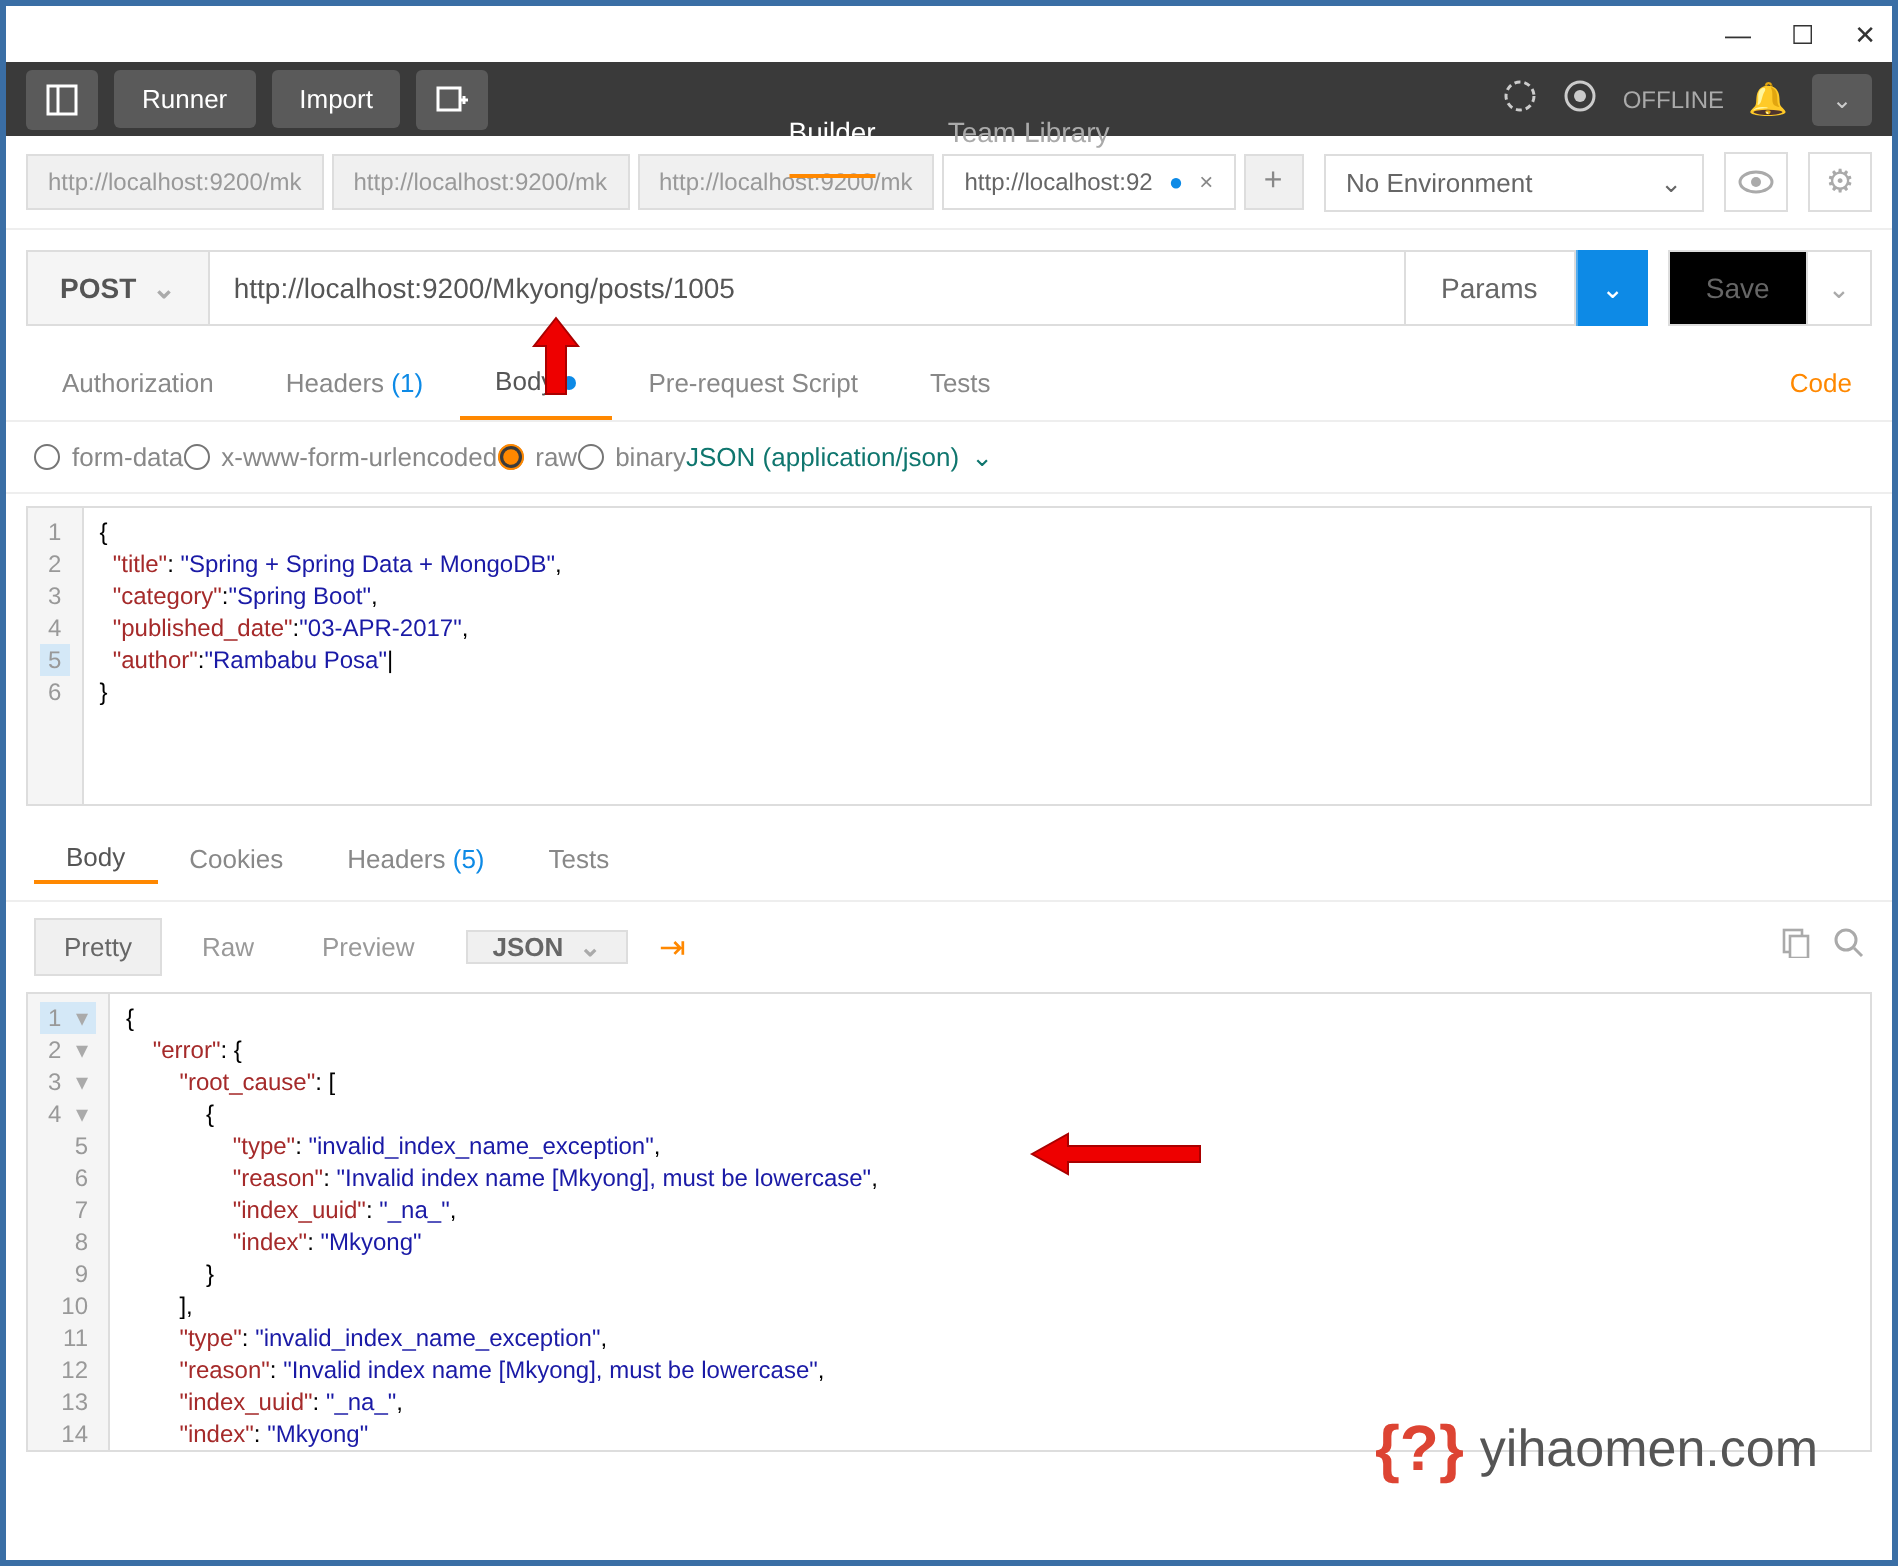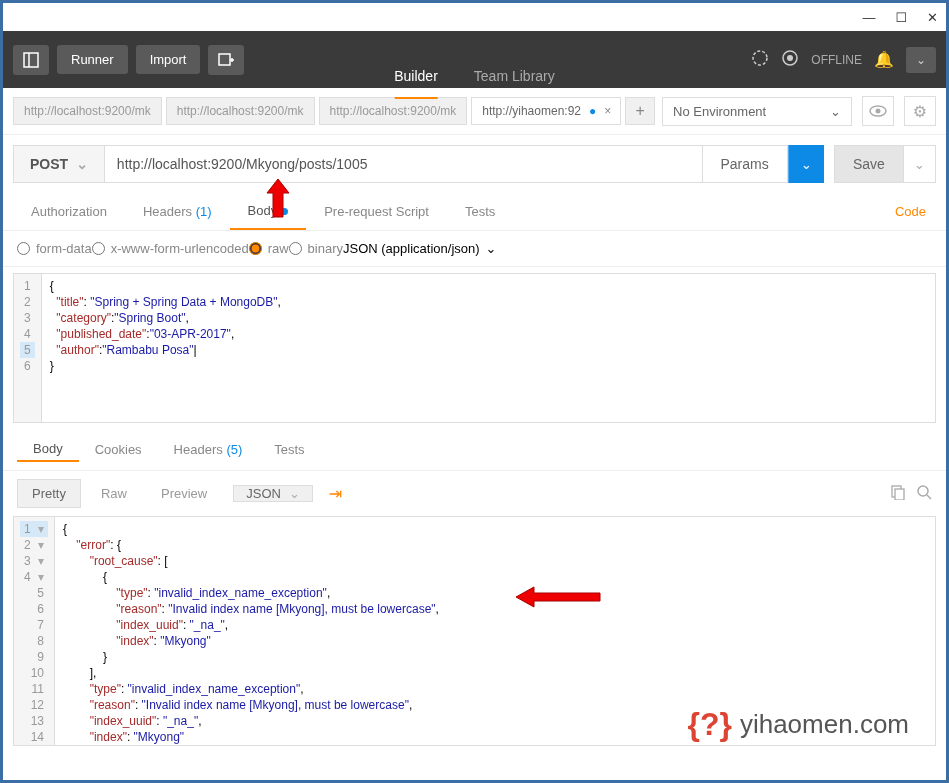--- a/index.html
+++ b/index.html
@@ -1,67 +1,67 @@
 <!DOCTYPE html>
 <html><head>
 <meta charset="utf-8">
 <style>
 * { box-sizing: border-box; margin: 0; padding: 0; font-family: -apple-system, BlinkMacSystemFont, "Segoe UI", Arial, sans-serif; }
 body { background: #fff; width: 949px; height: 783px; border: 3px solid #3a6ea5; overflow: hidden; }
 .titlebar { height: 28px; background: #fff; display: flex; justify-content: flex-end; align-items: center; padding-right: 8px; gap: 20px; }
 .titlebar span { font-size: 13px; color: #333; cursor: default; }
-.toolbar { height: 57px; background: #3a3a3a; display: flex; align-items: center; padding: 0 10px; gap: 8px; position: relative; }
+.toolbar { height: 37px; background: #3a3a3a; display: flex; align-items: center; padding: 0 10px; gap: 8px; position: relative; }
 .toolbar-btn { background: #5a5a5a; color: #fff; border: none; padding: 7px 14px; font-size: 13px; border-radius: 3px; cursor: pointer; }
 .icon-btn { background: #5a5a5a; color: #fff; border: none; width: 36px; height: 30px; border-radius: 3px; display: flex; align-items: center; justify-content: center; cursor: pointer; }
 .tabs-center { position: absolute; left: 50%; transform: translateX(-50%); display: flex; gap: 36px; margin-top: 48px; }
 .tabs-center span { color: #aaa; font-size: 14px; cursor: pointer; padding-bottom: 13px; }
 .tabs-center span.active { color: #fff; border-bottom: 2px solid #ff8800; }
 .toolbar-right { margin-left: auto; display: flex; align-items: center; gap: 12px; color: #aaa; font-size: 12px; }
 .top-row { display: flex; align-items: center; padding: 8px 10px; gap: 4px; background: #fff; border-bottom: 1px solid #eee; }
 .tab { background: #f0f0f0; border: 1px solid #ddd; padding: 6px 10px; font-size: 12px; color: #999; cursor: pointer; white-space: nowrap; overflow: hidden; text-overflow: ellipsis; max-width: 150px; }
 .tab.active { background: #fff; color: #666; display: flex; align-items: center; gap: 8px; }
 .tab-close { color: #888; cursor: pointer; }
 .tab-add { background: #f0f0f0; border: 1px solid #ddd; width: 30px; height: 28px; display: flex; align-items: center; justify-content: center; color: #888; cursor: pointer; }
 .env-select { margin-left: auto; background: #fff; border: 1px solid #ddd; padding: 6px 10px; font-size: 13px; color: #666; width: 190px; display: flex; justify-content: space-between; align-items: center; cursor: pointer; }
 .icon-right { width: 32px; height: 30px; border: 1px solid #ddd; display: flex; align-items: center; justify-content: center; color: #aaa; margin-left: 6px; cursor: pointer; }
 .request-row { display: flex; padding: 10px; gap: 0; position: relative; }
 .method-select { background: #f5f5f5; border: 1px solid #ddd; padding: 10px 16px; font-size: 14px; color: #555; font-weight: 600; display: flex; align-items: center; gap: 8px; cursor: pointer; }
 .url-input { flex: 1; border: 1px solid #ddd; border-left: none; padding: 10px 12px; font-size: 14px; color: #555; }
 .params-btn { background: #fff; border: 1px solid #ddd; border-left: none; padding: 10px 18px; font-size: 14px; color: #666; cursor: pointer; }
 .send-btn { background: #0d8ae6; color: #fff; border: none; padding: 10px 24px; font-size: 14px; margin-left: 10px; cursor: pointer; font-weight: 500; }
 .send-dd { background: #0d8ae6; color: #fff; border: none; border-left: 1px solid rgba(255,255,255,0.3); padding: 10px 12px; cursor: pointer; }
-.save-btn { background: #e5e5e5; border: 1px solid #ddd; padding: 10px 18px; font-size: 14px; color: #666; margin-left: 10px; cursor: pointer; }
+.save-btn { background: #000000; border: 1px solid #ddd; padding: 10px 18px; font-size: 14px; color: #666; margin-left: 10px; cursor: pointer; }
 .save-dd { background: #fff; border: 1px solid #ddd; border-left: none; padding: 10px 10px; color: #aaa; cursor: pointer; }
 .arrow-up { position: absolute; left: 260px; top: 42px; z-index: 10; }
 .req-tabs { display: flex; padding: 0 10px; border-bottom: 1px solid #eee; align-items: center; }
 .req-tab { padding: 10px 18px; font-size: 13px; color: #888; cursor: pointer; position: relative; }
 .req-tab.active { color: #555; border-bottom: 2px solid #ff8800; }
 .req-tab .count { color: #0d8ae6; }
 .dot { width: 7px; height: 7px; background: #0d8ae6; border-radius: 50%; display: inline-block; margin-left: 4px; vertical-align: middle; }
 .code-link { margin-left: auto; color: #ff8800; font-size: 13px; padding-right: 10px; cursor: pointer; }
 .body-options { display: flex; align-items: center; padding: 10px 14px; border-bottom: 1px solid #eee; font-size: 13px; }
 .radio-opt { display: flex; align-items: center; gap: 6px; color: #888; cursor: pointer; }
 .radio-opt input { cursor: pointer; }
-.content-type { color: #000000; cursor: pointer; display: flex; align-items: center; gap: 6px; }
+.content-type { color: #0f766e; cursor: pointer; display: flex; align-items: center; gap: 6px; }
 .editor { border: 1px solid #ddd; margin: 6px 10px; height: 150px; display: flex; font-family: Consolas, Monaco, monospace; font-size: 12px; overflow: hidden; }
 .gutter { background: #f5f5f5; color: #999; text-align: right; padding: 4px 6px; border-right: 1px solid #ddd; user-select: none; }
 .gutter div { line-height: 16px; padding: 0 4px; }
 .gutter div.hl { background: #d4e8f7; }
 .code { padding: 4px 8px; line-height: 16px; white-space: pre; }
 .k { color: #a52a2a; }
 .s { color: #1a1aa6; }
 .resp-tabs { display: flex; padding: 8px 14px; border-bottom: 1px solid #eee; align-items: center; font-size: 13px; }
 .resp-tab { padding: 4px 16px; color: #888; cursor: pointer; }
 .resp-tab.active { color: #555; border-bottom: 2px solid #ff8800; }
 .resp-status { margin-left: auto; color: #888; font-size: 12px; }
 .resp-status .st { color: #0d8ae6; }
 .view-row { display: flex; align-items: center; padding: 8px 14px; gap: 6px; }
 .view-btn { background: #f0f0f0; border: 1px solid #ddd; padding: 6px 14px; font-size: 13px; color: #666; cursor: pointer; }
 .view-btn.plain { background: transparent; border: none; color: #999; }
-.json-dd { background: #f0f0f0; border: 1px solid #ddd; padding: 0 12px; font-size: 13px; color: #666; display: flex; align-items: center; gap: 8px; cursor: pointer; margin-left: 6px; }
+.json-dd { background: #f0f0f0; border: 1px solid #ddd; padding: 0 12px; font-size: 13px; color: #666; display: flex; align-items: center; gap: 8px; cursor: pointer; margin-left: 6px; font-weight: bold; }
 .wrap-icon { color: #ff8800; margin-left: 10px; cursor: pointer; font-size: 16px; }
 .view-right { margin-left: auto; display: flex; gap: 10px; color: #aaa; }
 .resp-editor { border: 1px solid #ddd; margin: 0 10px; height: 230px; display: flex; font-family: Consolas, Monaco, monospace; font-size: 12px; overflow: hidden; position: relative; }
 .fold { color: #aaa; display: inline-block; width: 10px; }
 .arrow-left { position: absolute; left: 500px; top: 68px; z-index: 10; }
 .watermark { position: absolute; right: 40px; bottom: 40px; font-size: 26px; color: #555; display: flex; align-items: center; gap: 8px; font-family: Georgia, serif; }
 .wm-icon { color: #d43; font-size: 32px; font-weight: bold; }
 </style>
 </head>
 <body>
@@ -104,21 +104,21 @@
     <span style="color:#ccc;font-size:16px">🔔</span>
     <span style="background:#5a5a5a;padding:6px 10px;border-radius:3px;color:#ccc">⌄</span>
   </div>
 </div>
 
 <div class="top-row">
   <div class="tab">http://localhost:9200/mk</div>
   <div class="tab">http://localhost:9200/mk</div>
   <div class="tab">http://localhost:9200/mk</div>
   <div class="tab active">
-      <span>http://yihaomen:92</span>
+      <span>http://localhost:92</span>
       <span style="color:#0d8ae6">●</span>
       <span class="tab-close">×</span>
     </div>
   <div class="tab-add">+</div>
   <div class="env-select">
       <span>No Environment</span>
       <span>⌄</span>
     </div>
   <div class="icon-right">
       <svg width="18" height="12">

